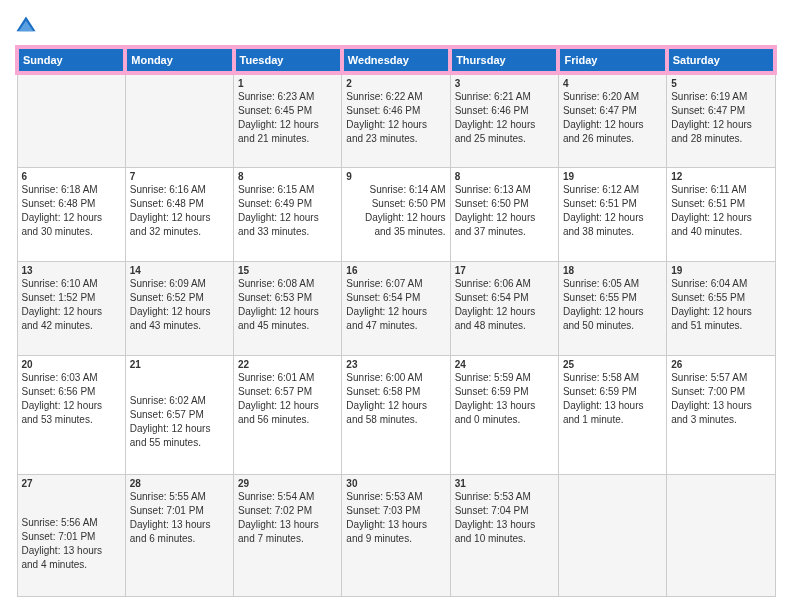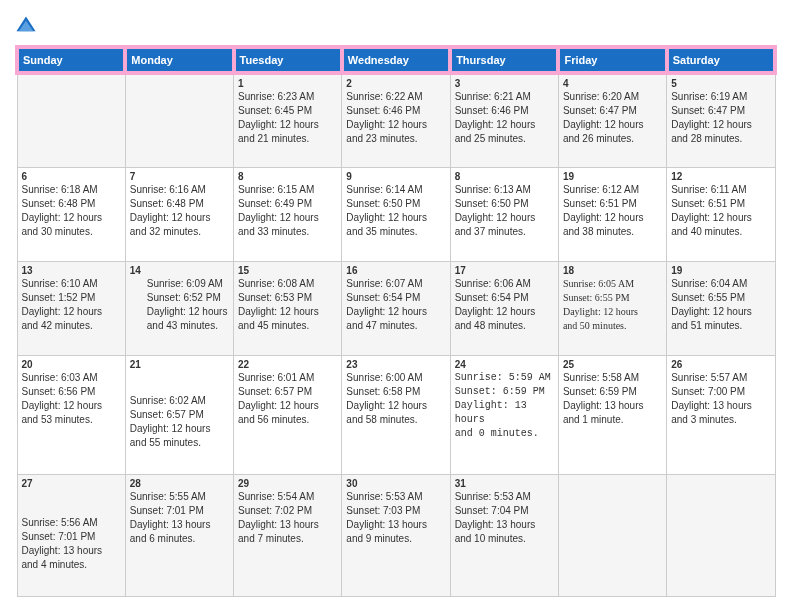--- a/index.html
+++ b/index.html
@@ -185,21 +185,21 @@
           </td>
           <td>
             <span class="day-number">8</span>
             <div class="day-info" style="white-space: pre-line;">Sunrise: 6:15 AM
 Sunset: 6:49 PM
 Daylight: 12 hours
 and 33 minutes.</div>
           </td>
           <td>
             <span class="day-number">9</span>
-            <div class="day-info" style="white-space: pre-line;">Sunrise: 6:14 AM
+            <div class="day-info" style="white-space: pre-line; text-align: right;">Sunrise: 6:14 AM
 Sunset: 6:50 PM
 Daylight: 12 hours
 and 35 minutes.</div>
           </td>
           <td>
             <span class="day-number">8</span>
             <div class="day-info" style="white-space: pre-line;">Sunrise: 6:13 AM
 Sunset: 6:50 PM
 Daylight: 12 hours
 and 37 minutes.</div>
@@ -222,21 +222,21 @@
         <tr>
           <td>
             <span class="day-number">13</span>
             <div class="day-info" style="white-space: pre-line;">Sunrise: 6:10 AM
 Sunset: 1:52 PM
 Daylight: 12 hours
 and 42 minutes.</div>
           </td>
           <td>
             <span class="day-number">14</span>
-            <div class="day-info" style="white-space: pre-line; margin-left: 17px;">Sunrise: 6:09 AM
+            <div class="day-info" style="white-space: pre-line;">Sunrise: 6:09 AM
 Sunset: 6:52 PM
 Daylight: 12 hours
 and 43 minutes.</div>
           </td>
           <td>
             <span class="day-number">15</span>
             <div class="day-info" style="white-space: pre-line;">Sunrise: 6:08 AM
 Sunset: 6:53 PM
 Daylight: 12 hours
 and 45 minutes.</div>
@@ -250,21 +250,21 @@
           </td>
           <td>
             <span class="day-number">17</span>
             <div class="day-info" style="white-space: pre-line;">Sunrise: 6:06 AM
 Sunset: 6:54 PM
 Daylight: 12 hours
 and 48 minutes.</div>
           </td>
           <td>
             <span class="day-number">18</span>
-            <div class="day-info" style="white-space: pre-line; font-family: Liberation Serif, serif;">Sunrise: 6:05 AM
+            <div class="day-info" style="white-space: pre-line;">Sunrise: 6:05 AM
 Sunset: 6:55 PM
 Daylight: 12 hours
 and 50 minutes.</div>
           </td>
           <td>
             <span class="day-number">19</span>
             <div class="day-info" style="white-space: pre-line;">Sunrise: 6:04 AM
 Sunset: 6:55 PM
 Daylight: 12 hours
 and 51 minutes.</div>
@@ -294,21 +294,21 @@
           </td>
           <td>
             <span class="day-number">23</span>
             <div class="day-info" style="white-space: pre-line;">Sunrise: 6:00 AM
 Sunset: 6:58 PM
 Daylight: 12 hours
 and 58 minutes.</div>
           </td>
           <td>
             <span class="day-number">24</span>
-            <div class="day-info" style="white-space: pre-line; font-family: Liberation Mono, monospace;">Sunrise: 5:59 AM
+            <div class="day-info" style="white-space: pre-line;">Sunrise: 5:59 AM
 Sunset: 6:59 PM
 Daylight: 13 hours
 and 0 minutes.</div>
           </td>
           <td>
             <span class="day-number">25</span>
             <div class="day-info" style="white-space: pre-line;">Sunrise: 5:58 AM
 Sunset: 6:59 PM
 Daylight: 13 hours
 and 1 minute.</div>

